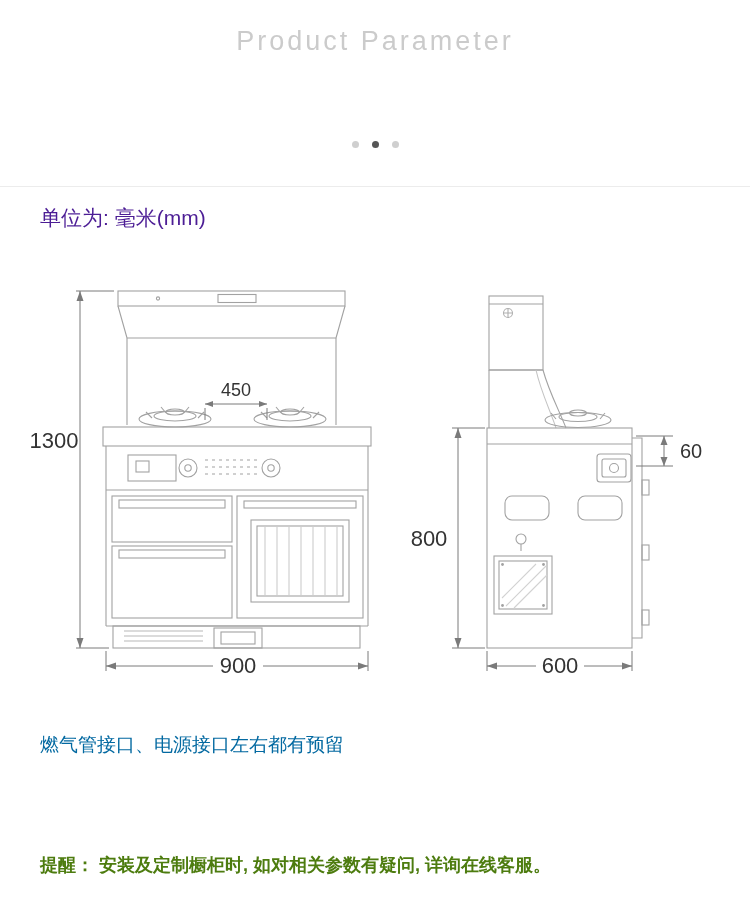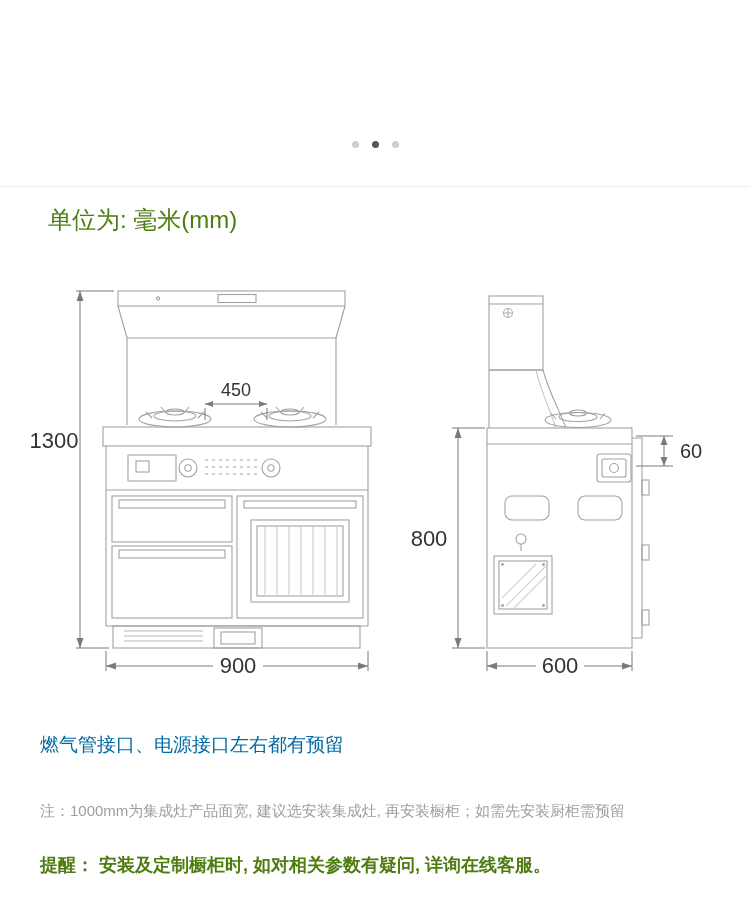--- a/index.html
+++ b/index.html
@@ -23,40 +23,41 @@
     display:flex; justify-content:center; gap:13px;
   }
   .dot { width:7px; height:7px; border-radius:50%; background:#cfcfcf; }
   .dot.active { background:#565656; }
 
   .divider {
     position:absolute; top:186px; left:0; width:100%;
     border:none; border-top:1px solid #ececec; height:0;
   }
 
-  .units { position:absolute; top:204px; left:48px; font-size:24px; color:#4d7c0f; }
+  .units { position:absolute; top:204px; left:40px; font-size:21px; color:#4c1d95; }
 
   .diagram { position:absolute; top:268px; left:0; }
 
   .foot-line1 { position:absolute; left:40px; top:732px; font-size:19px; color:#0369a1; }
   .foot-line2 { position:absolute; left:40px; top:763px; font-size:19px; color:#1c1c1c; }
   .note {
     position:absolute; left:40px; top:798px; width:670px;
     font-size:15px; color:#9e9e9e; line-height:25px;
   }
   .reminder {
     position:absolute; left:40px; top:853px;
     font-size:18px; color:#4d7c0f; font-weight:700;
   }
 </style>
 </head>
 <body>
 
 <div class="page">
 
+  <div class="subtitle">Product Parameter</div>
 
   <div class="dots">
     <span class="dot"></span>
     <span class="dot active"></span>
     <span class="dot"></span>
   </div>
 
   <hr class="divider">
 
   <div class="units">单位为: 毫米(mm)</div>
@@ -200,18 +201,18 @@
       <text x="238" y="405" font-size="22">900</text>
       <text x="429" y="278" font-size="22">800</text>
       <text x="691" y="190" font-size="20">60</text>
       <text x="560" y="405" font-size="22">600</text>
     </g>
   </svg>
 
   <p class="foot-line1">燃气管接口、电源接口左右都有预留</p>
 
   <p class="note">
-    <span>注：1000mm为集成灶产品面宽, 建议选安装集成灶, 再安装橱柜；如需先安装厨柜需预留</span><br>
+    <br>
   </p>
 
   <p class="reminder">提醒： 安装及定制橱柜时, 如对相关参数有疑问, 详询在线客服。</p>
 
 </div>
 
 </body></html>

